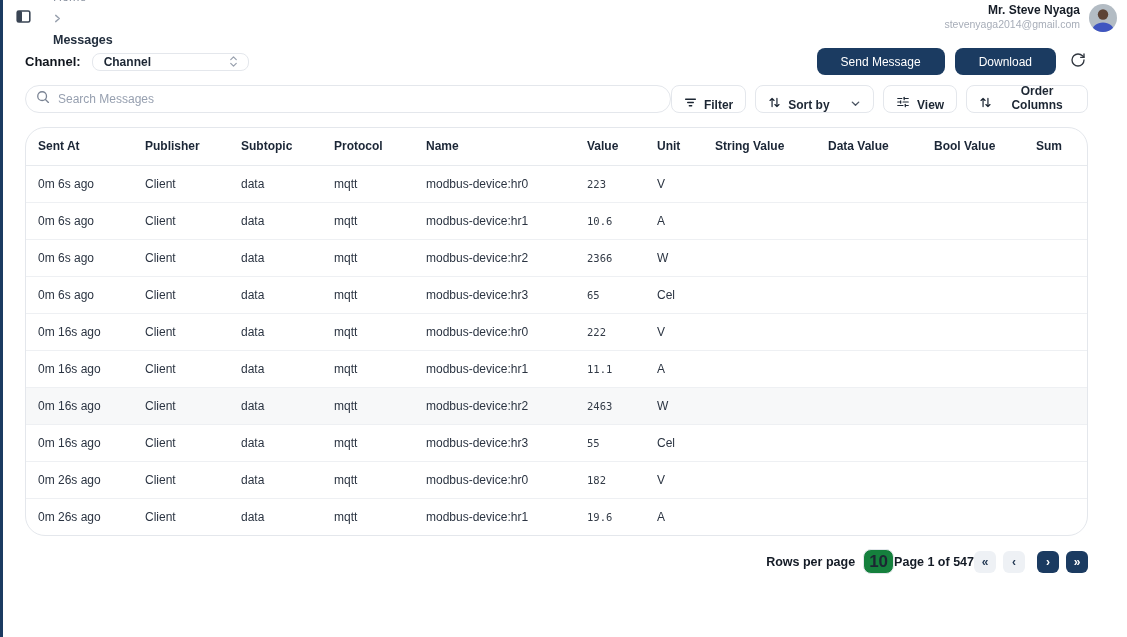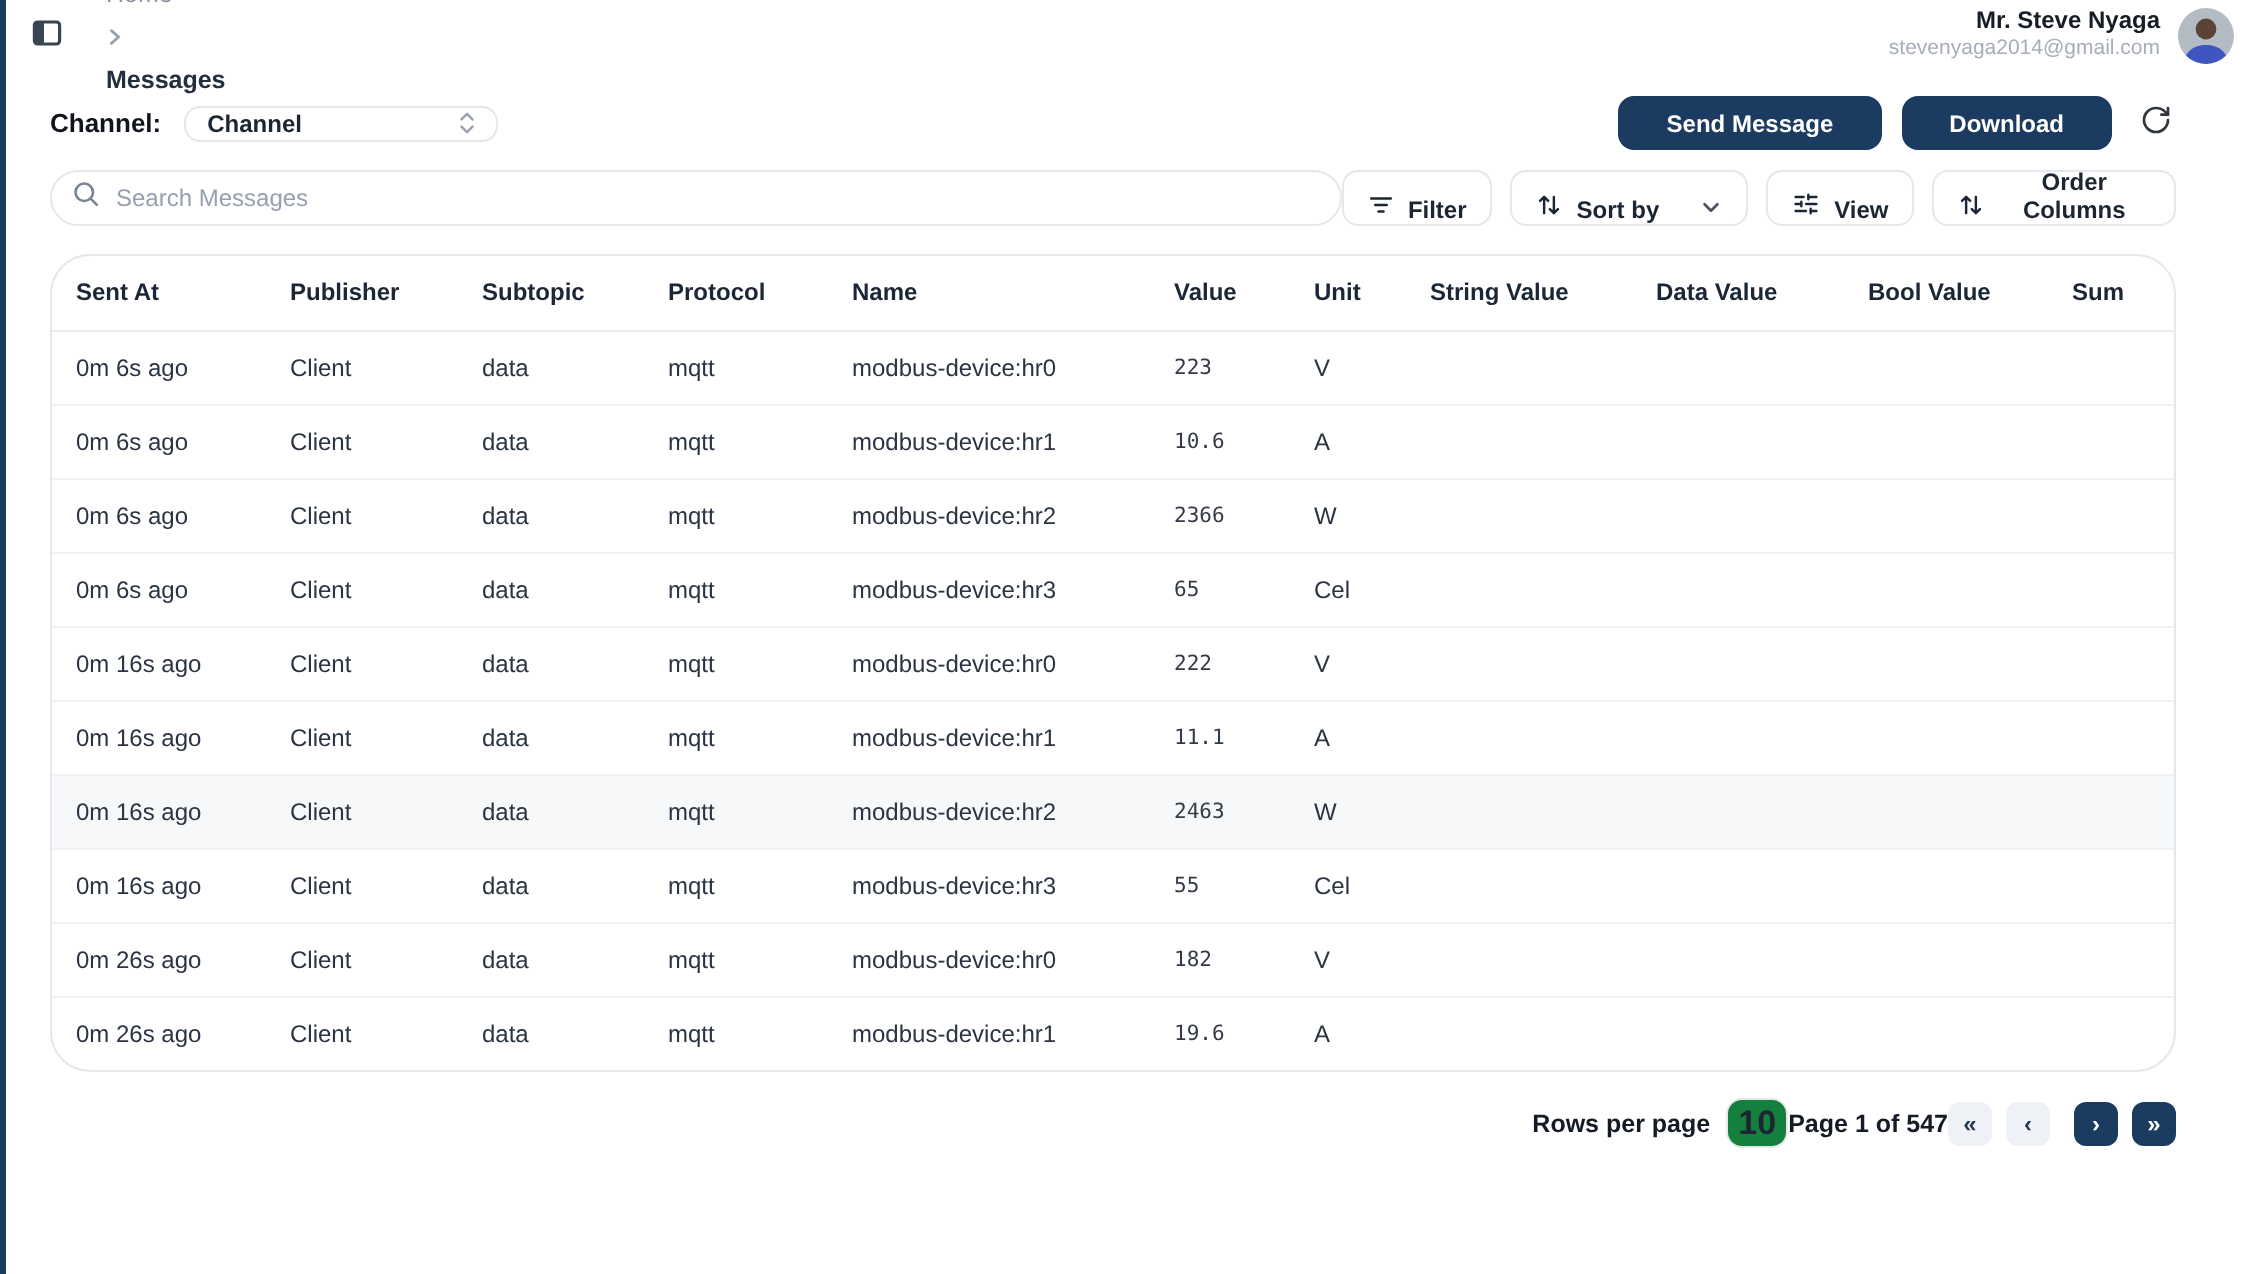--- a/index.html
+++ b/index.html
@@ -26,21 +26,21 @@
   .content { width: 1063px; margin-left: 25px; }
 
   .channel-row { display: flex; align-items: center; margin-top: 12px; }
   .channel-label { font-size: 13px; font-weight: 700; color: #10151d; }
   .channel-select { margin-left: 11px; width: 157px; height: 18px; background: #fff; border: 1px solid #e4e7ec;
     border-radius: 8px; display: flex; align-items: center; justify-content: space-between; padding: 0 9px 0 11px;
     font-size: 12px; font-weight: 600; color: #1c2633; cursor: pointer; }
   .channel-select .caret { color: #9aa2af; display: inline-flex; }
   .channel-row .right { margin-left: auto; display: flex; align-items: center; gap: 10px; }
   .btn-primary { background: #1b3b61; color: #fff; border: none; border-radius: 8px; height: 27px;
-    padding: 0 24px; font-size: 12px; font-weight: 700; font-family: inherit; cursor: pointer; }
+    padding: 0 24px; font-size: 12px; font-weight: 400; font-family: inherit; cursor: pointer; }
   .refresh-btn { margin-left: 2px; }
 
   .search-row { display: flex; align-items: center; margin-top: 10px; }
   .search-box { width: 680px; height: 28px; border: 1px solid #e4e7ec; border-radius: 14px;
     display: flex; align-items: center; gap: 8px; padding: 0 10px; background: #fff; }
   .search-box input { border: none; outline: none; flex: 1; font-size: 12px; font-family: inherit; color: #333; background: transparent; }
   .search-box input::placeholder { color: #97a0b0; }
   .search-row .toolbar { margin-left: auto; display: flex; align-items: center; gap: 9px; }
   .tool-btn { height: 28px; background: #fff; border: 1px solid #e4e7ec; border-radius: 8px;
     display: inline-flex; align-items: flex-end; gap: 7px; padding: 0 12px; font-size: 12px; font-weight: 700;

